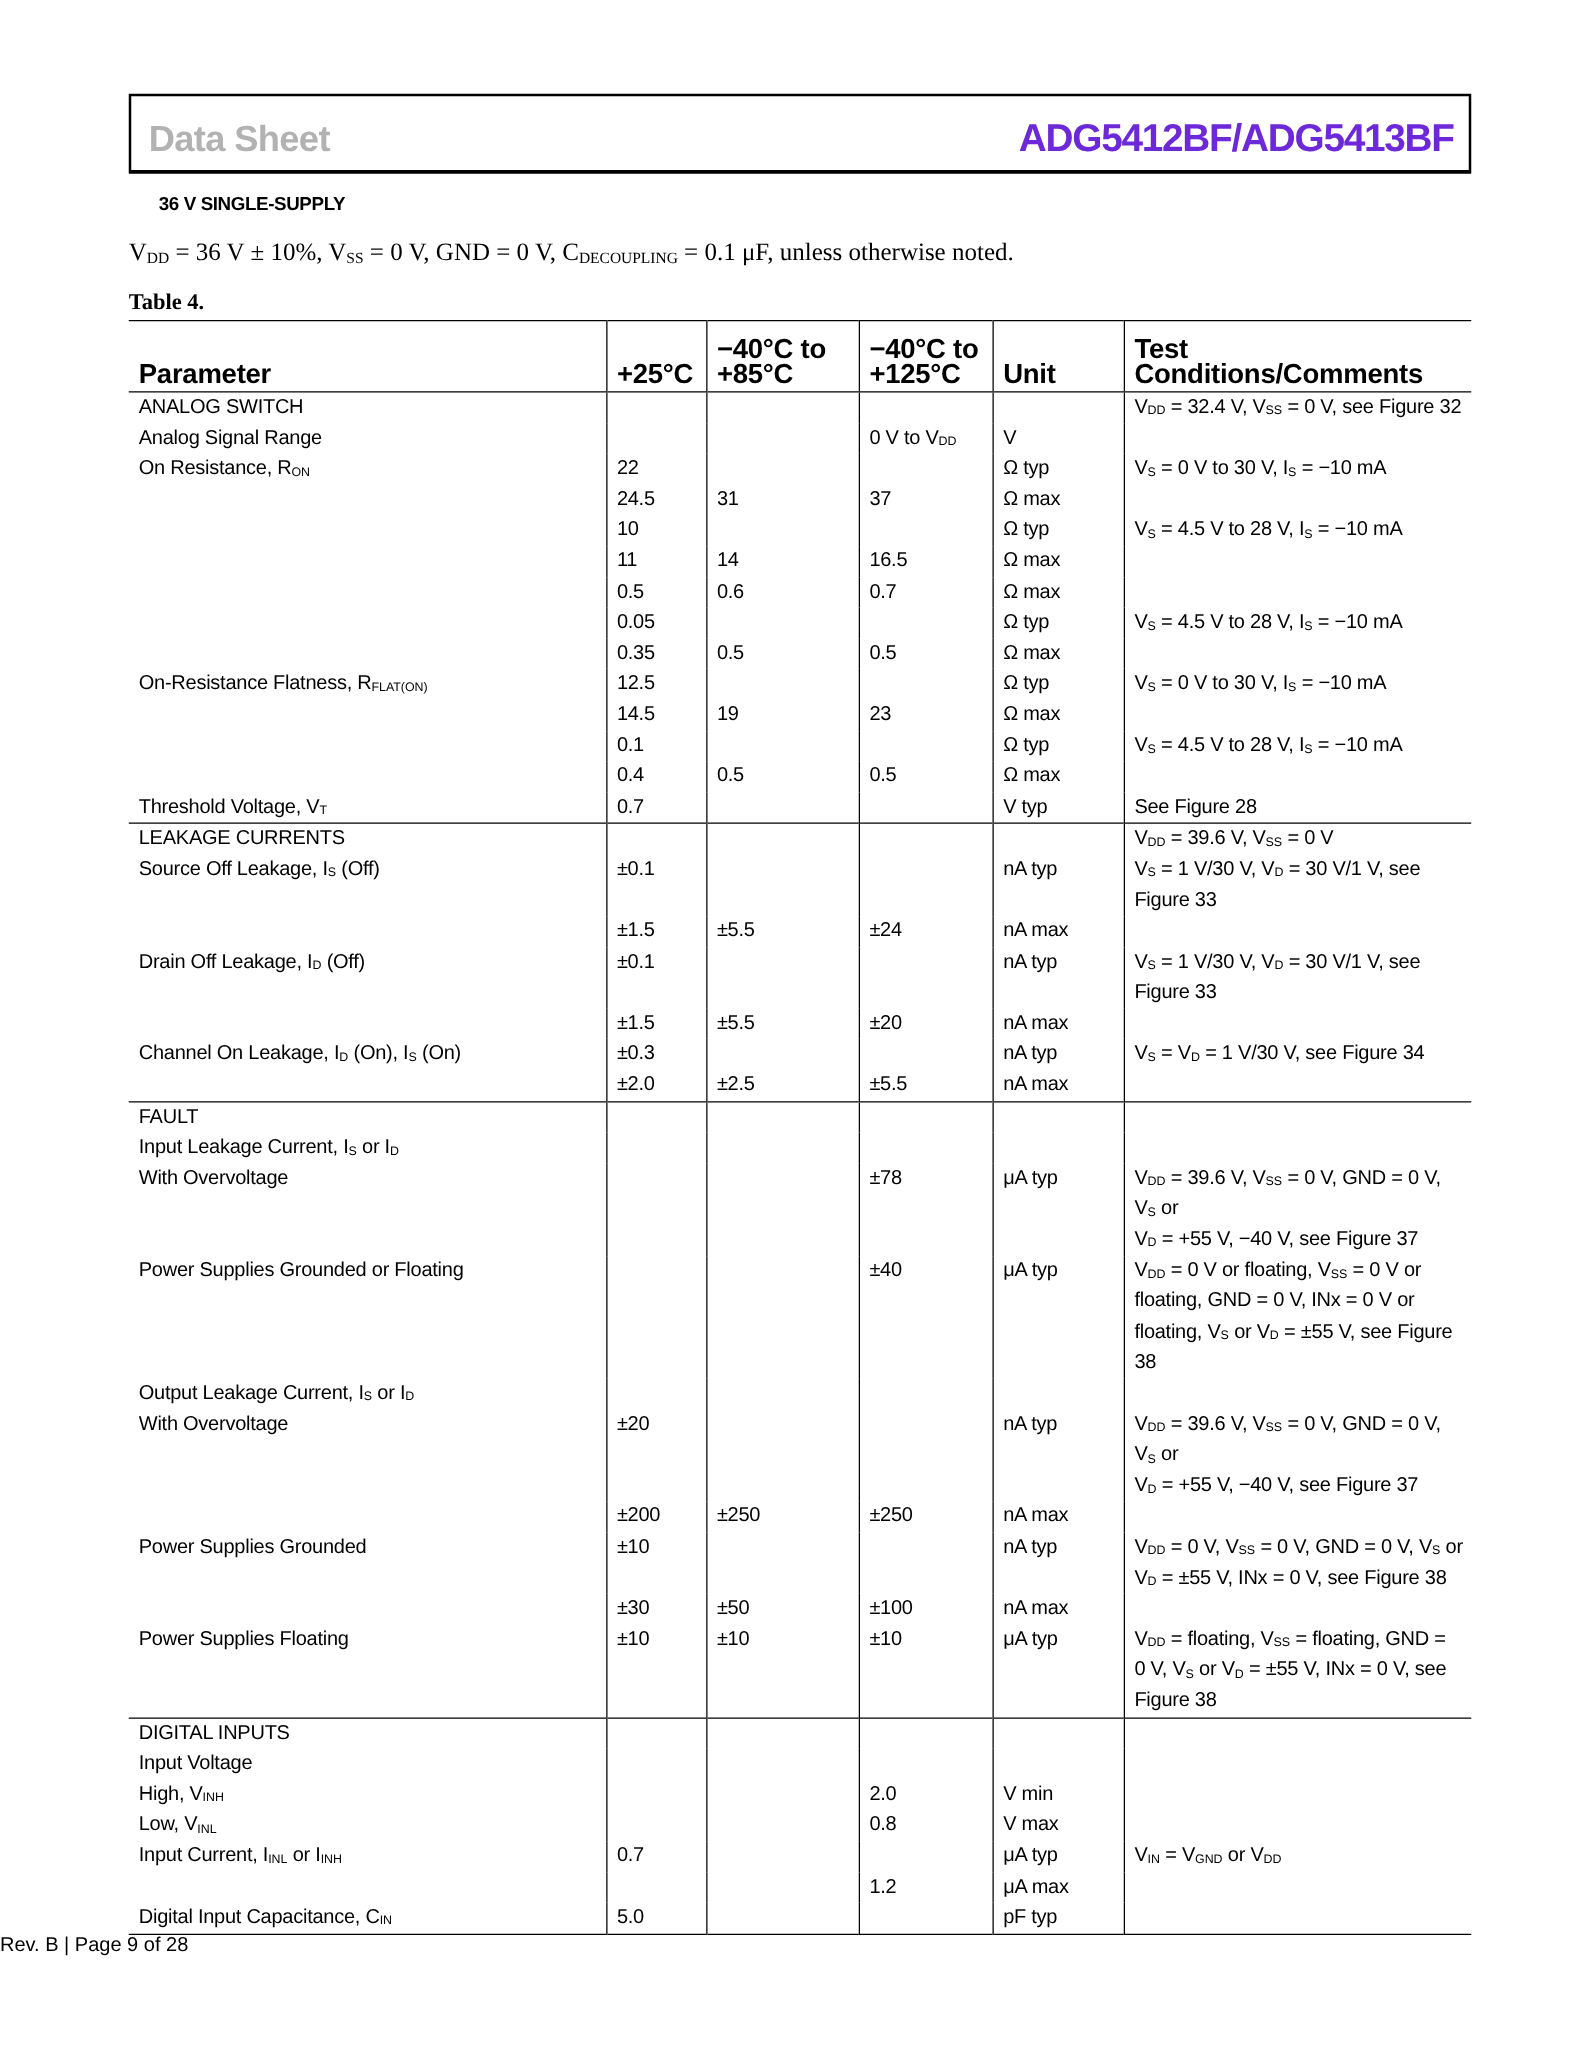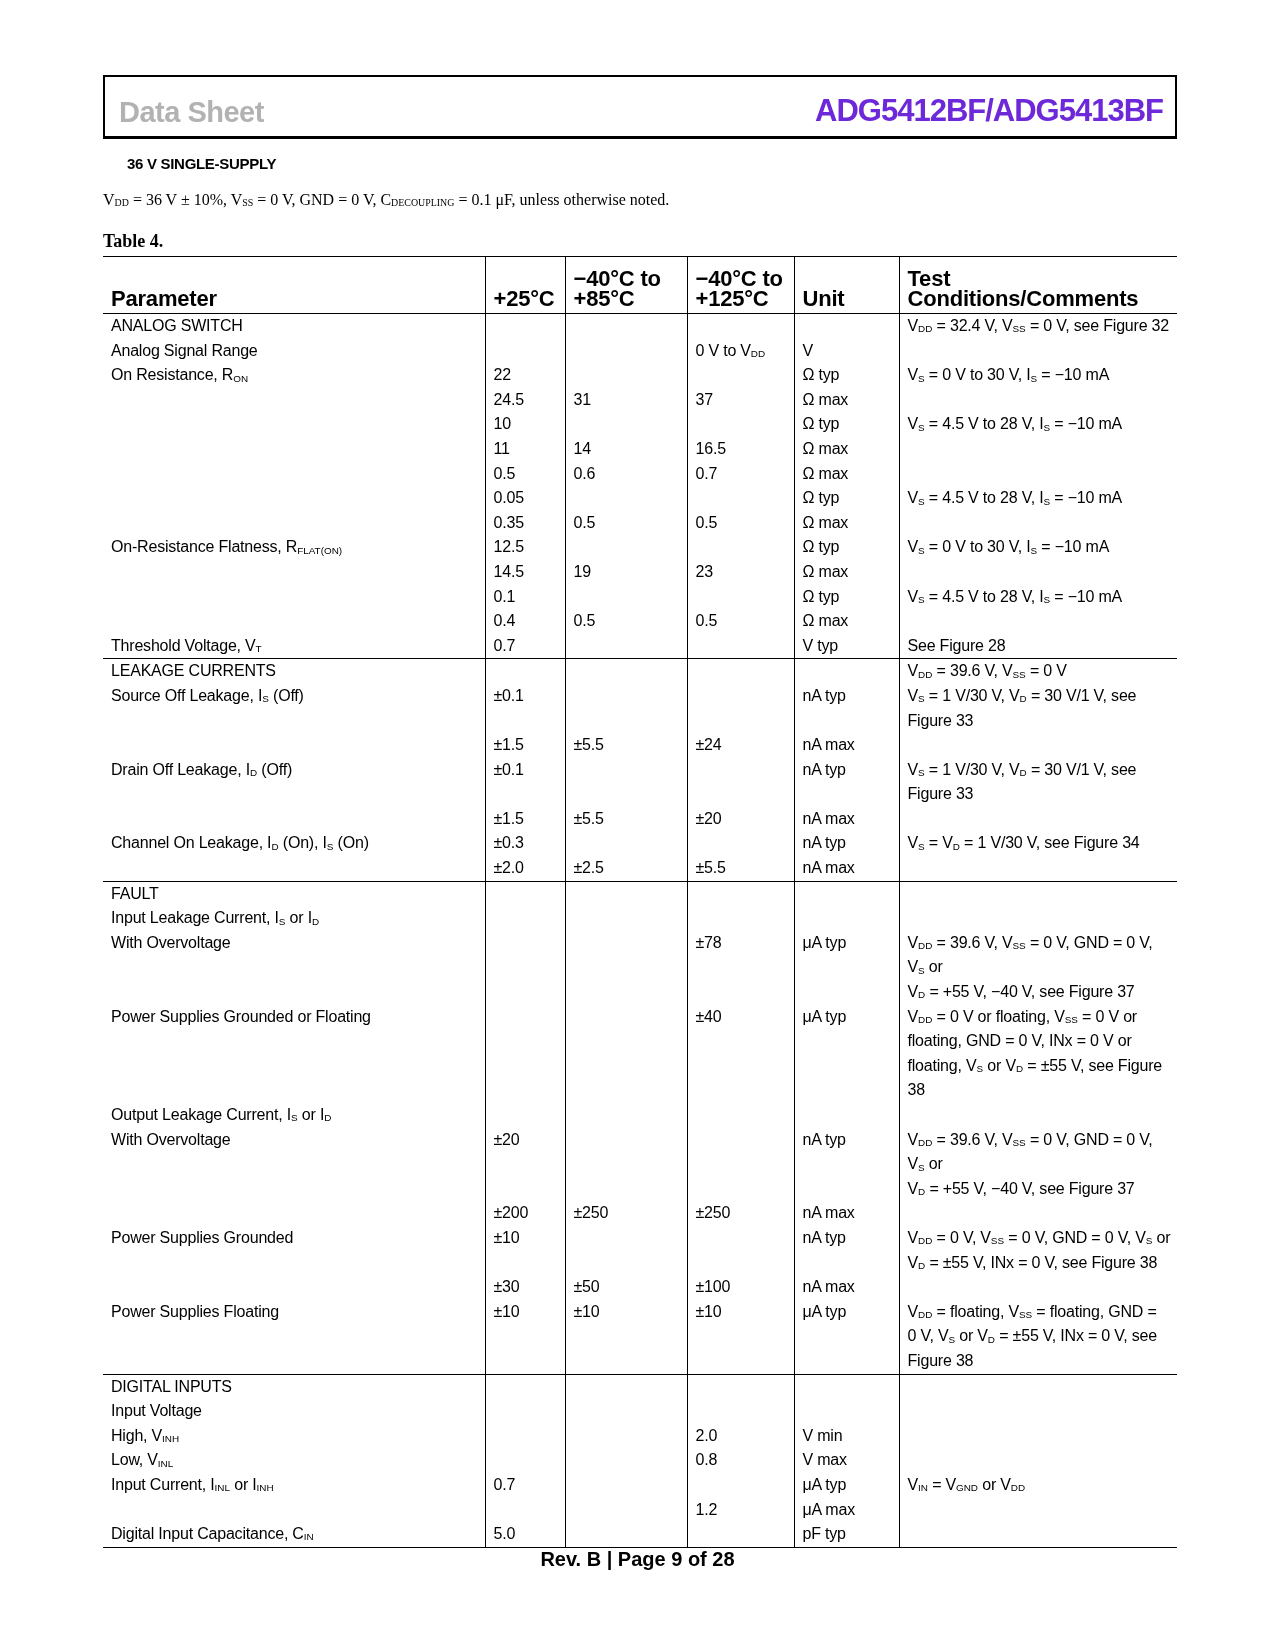--- a/index.html
+++ b/index.html
@@ -8,42 +8,42 @@
 
   
   .hdr-box { position:absolute; left:103px; top:75px; width:1074px; height:64px;
     box-sizing:border-box; border:2px solid #000; border-bottom-width:3px;
     display:flex; justify-content:space-between; align-items:flex-end; padding:0 12px 7px 14px; }
   .hdr-left  { color:#b2b2b2; font-size:29px; font-weight:bold; letter-spacing:-0.5px; }
   .hdr-right { color:#6d28d9;   font-size:31px; font-weight:bold; letter-spacing:-1px; }
 
   .section-title { position:absolute; left:103px; top:155px; font-size:15px; font-weight:bold; letter-spacing:-0.3px;margin-left:24px; }
   .conditions { position:absolute; left:103px; top:191px; width:1074px;
-    font-family:"Liberation Serif", serif; font-size:16px; }
+    font-family:"Liberation Serif", serif; font-size:20px; }
   .table-caption { position:absolute; left:103px; top:231px;
     font-family:"Liberation Serif", serif; font-size:18px; font-weight:bold; }
 
   
   table.spec { position:absolute; left:103px; top:256px; width:1074px;
     border-collapse:collapse; table-layout:fixed;
     border-top:1.5px solid #000; border-bottom:1.5px solid #000; }
   table.spec th, table.spec td { padding:0 4px 0 8px; vertical-align:top; text-align:left;
     font-size:16px; line-height:24.6px; letter-spacing:-0.2px; font-weight:normal;
     overflow:hidden; }
   table.spec thead th { height:52px; vertical-align:bottom; padding-bottom:4px;
     font-weight:bold; font-size:22px; line-height:20px; border-bottom:1.5px solid #000; }
   table.spec th:nth-child(n+2), table.spec td:nth-child(n+2) { border-left:1.4px solid #000; }
   table.spec tr.section-start td { border-top:1.4px solid #000;margin-left:32px; }
   td.test-cell { font-size:15.2px; letter-spacing:-0.3px; }
   td.ind0 { padding-left:9px; }
   td.ind1 { padding-left:30px; }
   td.ind2 { padding-left:48px; }
   sub { font-size:62%; line-height:0; letter-spacing:0; vertical-align:baseline; position:relative; top:0.14em; }
 
-  .footer { position:absolute; left:0; top:1548px; width:1275px; text-align:center; font-size:20px;font-weight:bold; }
+  .footer { position:absolute; left:0; top:1548px; width:1275px; text-align:left; font-size:16px; }
 </style>
 </head>
 <body>
 
 <div class="page">
 
   <div class="hdr-box">
     <div class="hdr-left">Data Sheet</div>
     <div class="hdr-right">ADG5412BF/ADG5413BF</div>
   </div>

